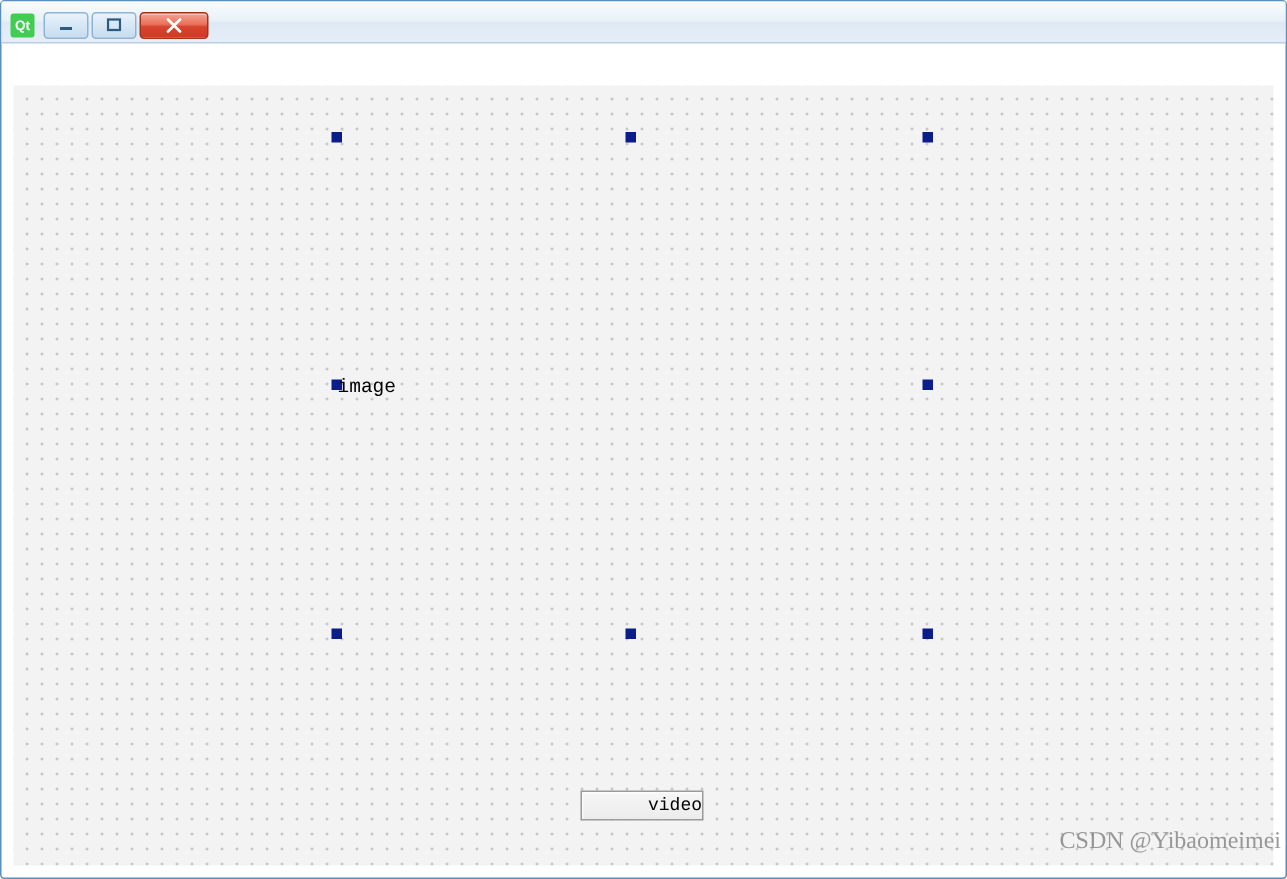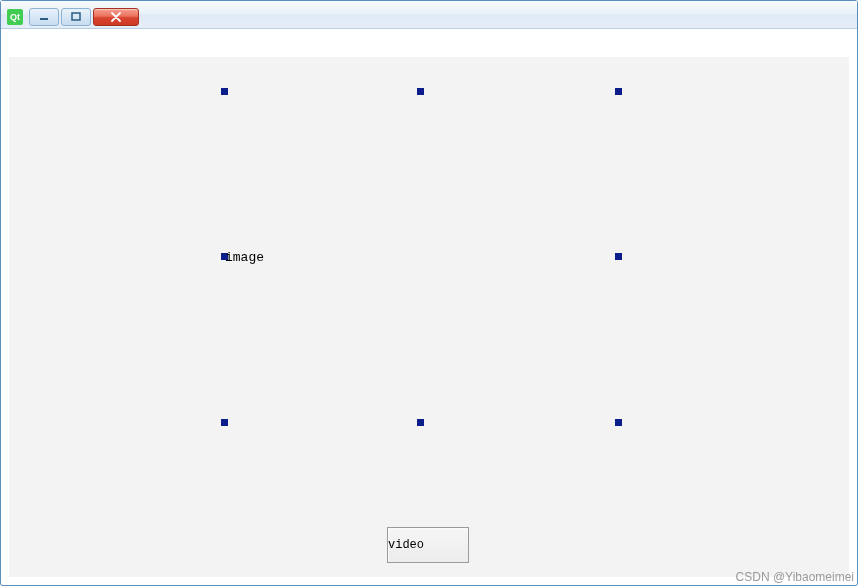--- a/index.html
+++ b/index.html
@@ -108,39 +108,39 @@
     font-family: "SimSun", "Courier New", monospace;
     font-size: 13px;
     color: #000;
   }
 
   .video-btn {
     position: absolute;
     left: 378px;
     top: 470px;
     width: 82px;
-    height: 36px;
+    height: 20px;
     background: linear-gradient(to bottom, #f6f6f6 0%, #ececec 100%);
     border: 1px solid #9a9a9a;
     font-family: "SimSun", "Courier New", monospace;
     font-size: 12px;
     color: #000;
     display: flex;
     align-items: center;
-    justify-content: flex-start;
+    justify-content: flex-end;
     box-shadow: inset 1px 1px 0 rgba(255,255,255,0.6);
   }
 
   .watermark {
     position: absolute;
     right: 4px;
-    bottom: 2px;
-    font-size: 12px;
+    bottom: 16px;
+    font-size: 16px;
     color: rgba(120,120,120,0.75);
-    font-family: Liberation Sans, sans-serif;
+    font-family: Liberation Serif, serif;
   }
 </style>
 </head>
 <body>
 
 <div class="window">
 
   <div class="titlebar">
     <div class="qt-icon">Qt</div>
     <div class="win-buttons">

